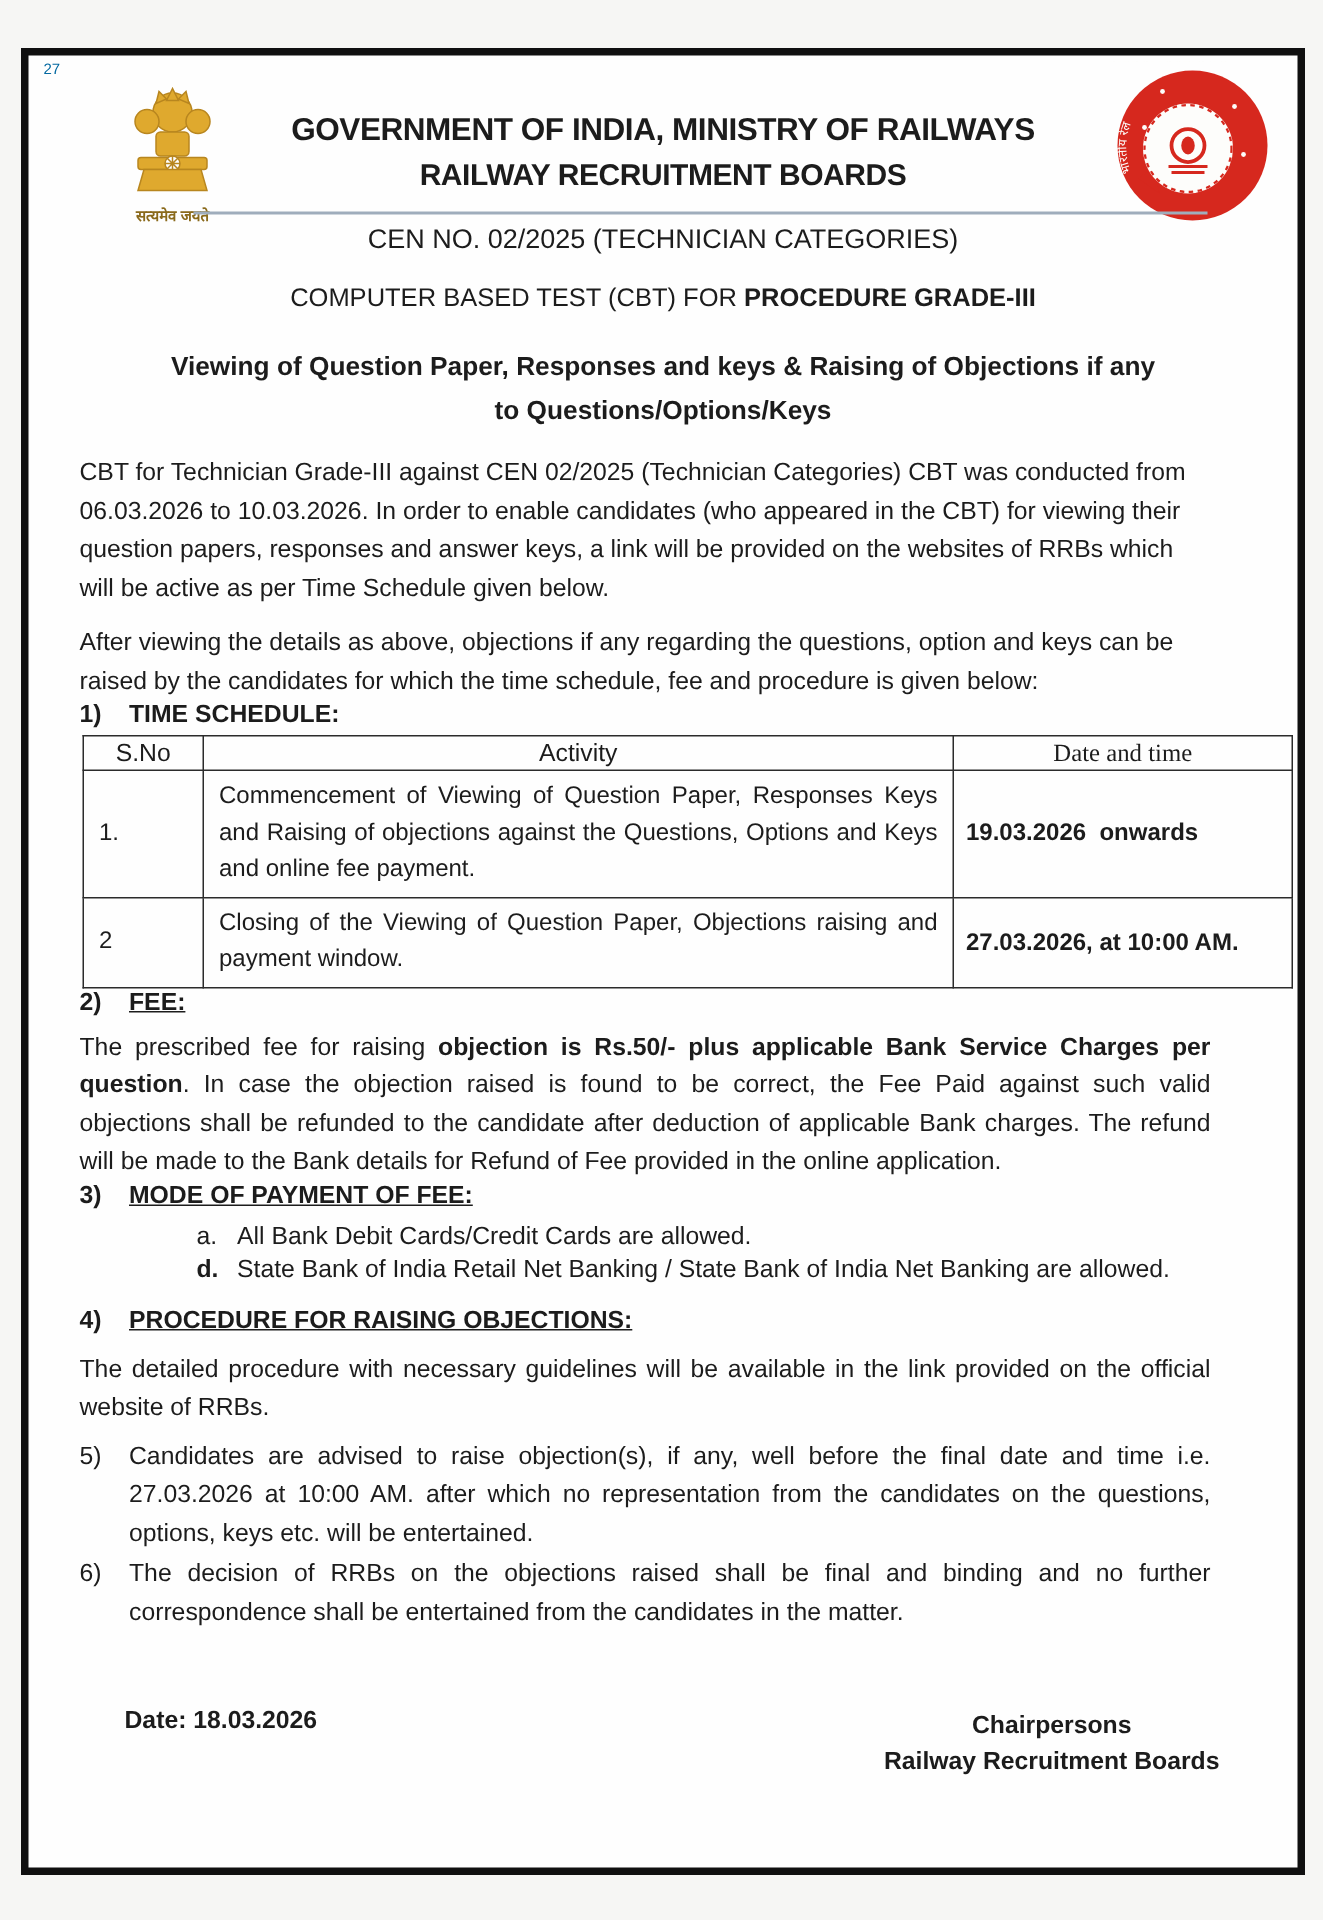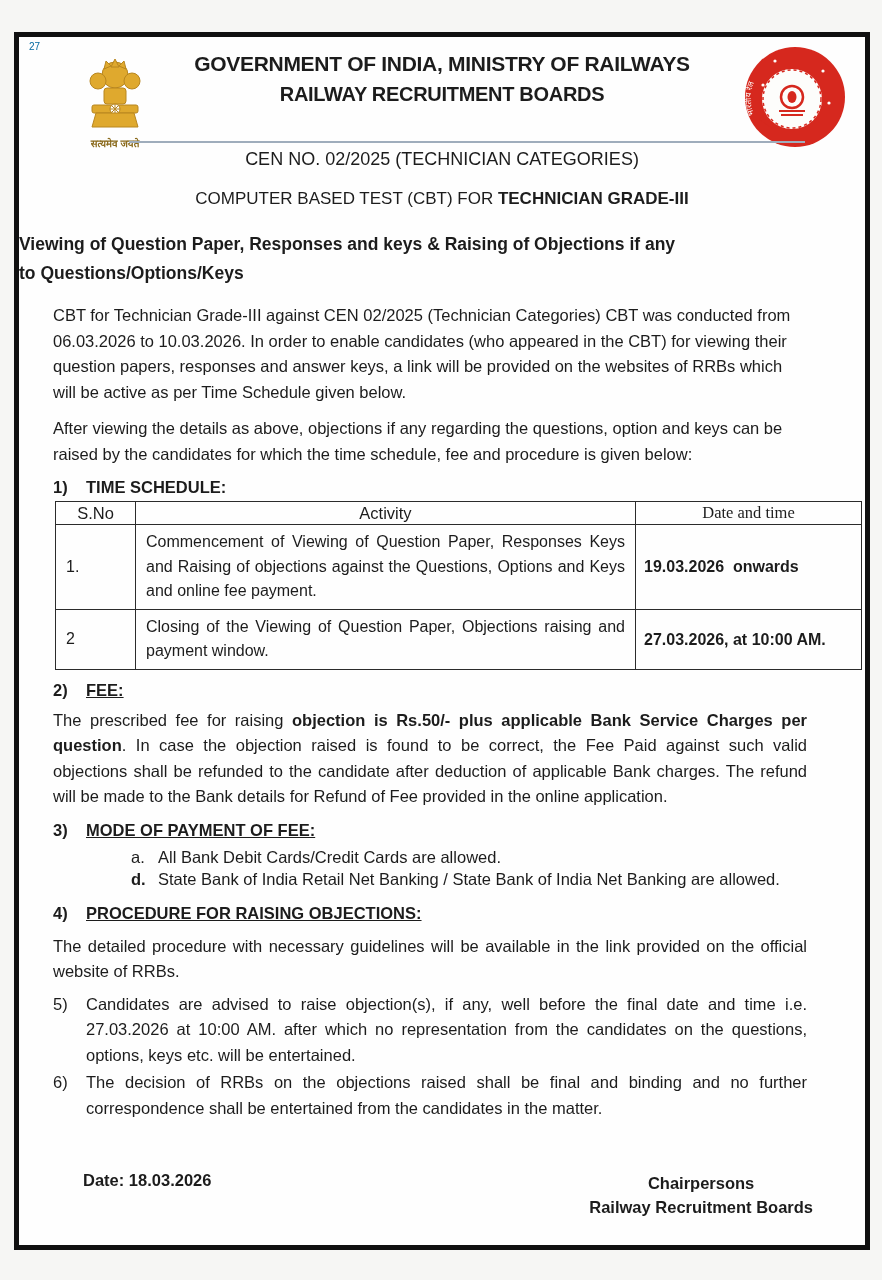--- a/index.html
+++ b/index.html
@@ -16,39 +16,39 @@
   .page-inner { position: relative; width: 100%; height: 100%; }
   .page-num {
     position: absolute; top: 4px; left: 10px;
     font-size: 10px; color: #0369a1;
   }
   
   .header { position: relative; height: 112px; }
   .emblem { position: absolute; left: 48px; top: 14px; width: 96px; text-align: center; }
   .emblem svg { display: block; margin: 0 auto; }
   .emblem-caption { font-size: 10px; color: #8a6a1c; font-weight: bold; margin-top: 1px; }
-  .titles { text-align: center; padding-top: 15px; }
+  .titles { text-align: center; padding-top: 38px; }
   .title-1 { font-size: 21px; font-weight: bold; letter-spacing: -0.3px; }
   .title-2 { font-size: 20px; font-weight: bold; margin-top: 7px; letter-spacing: -0.3px; }
   .rail-logo { position: absolute; right: 14px; top: 4px; }
   .header-rule {
     position: absolute; left: 110px; right: 60px; top: 104px;
     height: 2px; background: #9fadbc;
   }
   
   .cen-line { text-align: center; font-size: 18px; }
   .cbt-line { text-align: center; margin-top: 19px; font-size: 17px; }
   .cbt-line b { font-weight: bold; }
-  .subject { margin-top: 21px; font-weight: bold; font-size: 17.5px; line-height: 29px; }
+  .subject { text-align: center; margin-top: 21px; font-weight: bold; font-size: 17.5px; line-height: 29px; }
   
   .content { padding-left: 34px; }
   .para { font-size: 16.5px; line-height: 25.5px; margin-right: 58px; }
   .p-intro { margin-top: 15px; }
   .p-after { margin-top: 11px; }
-  .sec-head { margin-top: 11px; font-size: 16.5px; font-weight: bold; }
+  .sec-head { font-size: 16.5px; font-weight: bold; }
   .sec-num { display: inline-block; width: 33px; }
   .u { text-decoration: underline; }
   
   table.schedule {
     border-collapse: collapse; margin-top: 4px; margin-left: 2px;
     width: 806px; table-layout: fixed; font-size: 16px;
   }
   table.schedule th, table.schedule td { border: 1.6px solid #2b2b2b; }
   th.c-sno  { width: 80px; }
   th.c-act  { width: 500px; }
@@ -139,21 +139,21 @@
           <circle cx="90" cy="62" r="1.6" fill="#fdfdfb"></circle>
           <circle cx="24" cy="44" r="1.6" fill="#fdfdfb"></circle>
         </svg>
       </div>
 
       <div class="header-rule"></div>
     </div>
 
     <div class="cen-line">CEN NO. 02/2025 (TECHNICIAN CATEGORIES)</div>
 
-    <div class="cbt-line"><span>COMPUTER BASED TEST (CBT) FOR </span><b>TECHNICIAN GRADE-III</b></div>
+    <div class="cbt-line"><span>COMPUTER BASED TEST (CBT) FOR </span><b>PROCEDURE GRADE-III</b></div>
 
     <div class="subject">
       <div>Viewing of Question Paper, Responses and keys &amp; Raising of Objections if any</div>
       <div>to Questions/Options/Keys</div>
     </div>
 
     <div class="content">
 
       <p class="para p-intro">CBT for Technician Grade-III against CEN 02/2025 (Technician Categories) CBT was conducted from 06.03.2026 to 10.03.2026. In order to enable candidates (who appeared in the CBT) for viewing their question papers, responses and answer keys, a link will be provided on the websites of RRBs which will be active as per Time Schedule given below.</p>
 

